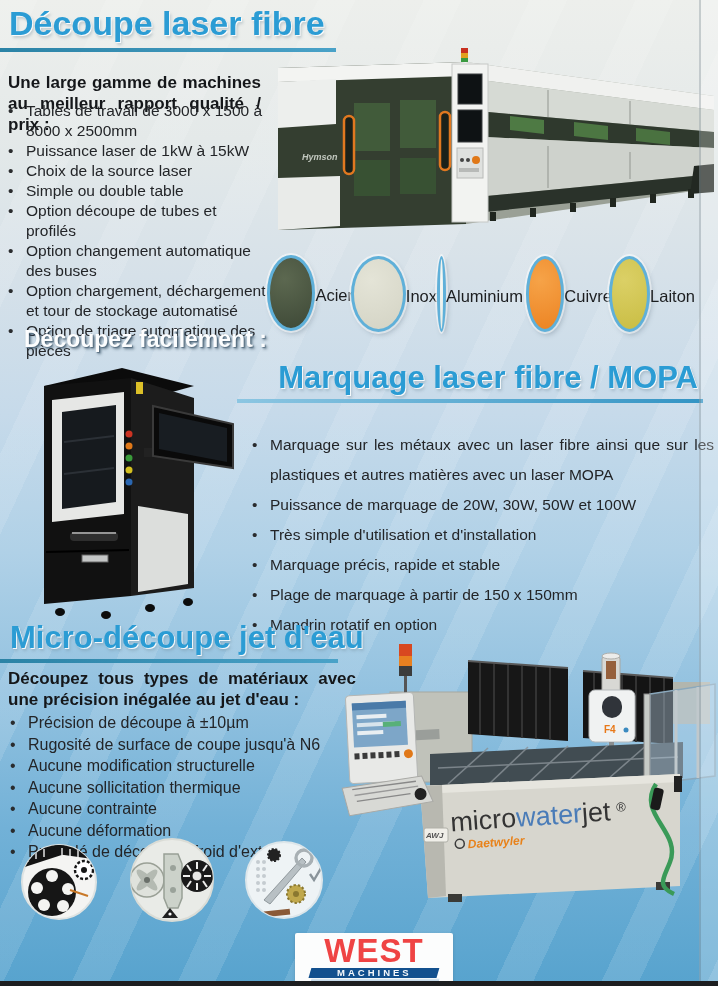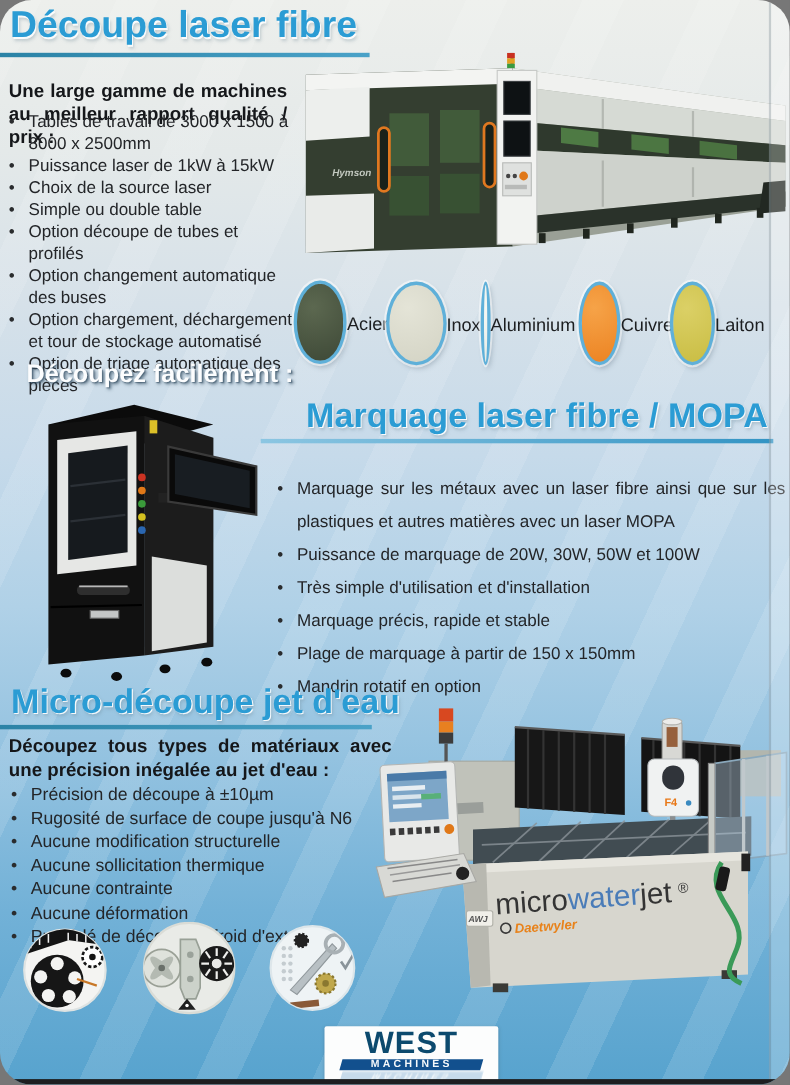--- a/index.html
+++ b/index.html
@@ -1,20 +1,19 @@
 <!DOCTYPE html>
 <html><head>
 <meta charset="utf-8">
 <style>
   html,body{margin:0;padding:0;background:#777;}
   .page{
     position:relative;width:718px;height:986px;overflow:hidden;
     font-family:"Liberation Sans",sans-serif;color:#1b1d1f;
     background:linear-gradient(180deg,#edefec 0%,#e4e9e9 14%,#d6e1e9 28%,#c6daea 42%,#b0d1e7 56%,#93c2e0 70%,#72b1d7 84%,#57a3ce 100%);
-    border-radius:29px;
   }
   .page::before{
     content:"";position:absolute;inset:0;pointer-events:none;
     background:repeating-linear-gradient(115deg,rgba(255,255,255,.12) 0 34px,rgba(255,255,255,0) 34px 96px);
   }
   .abs{position:absolute;}
   .sec-title{
     position:absolute;font-weight:bold;color:#2b9cd4;letter-spacing:0;
     text-shadow:1px 1px 0 rgba(255,255,255,.9),2px 3px 3px rgba(110,135,150,.35);
     white-space:nowrap;
@@ -38,21 +37,21 @@
   .mat-label{margin-top:4px;font-size:16.5px;color:#1c1e20;}
   
   .system-logo{position:absolute;left:12px;top:928px;width:230px;height:54px;}
   .system-smudge{position:absolute;left:2px;top:6px;width:52px;height:40px;background:rgba(255,255,255,.88);border-radius:2px;}
   .system-smudge i{position:absolute;display:block;background:rgba(100,170,215,.55);filter:blur(3px);}
   .system-text{position:absolute;left:56px;top:-4px;font-size:43px;font-style:italic;white-space:nowrap;}
   .system-s{color:#3ab2e2;font-weight:bold;}
   .system-rest{color:#141414;}
   .west-logo{position:absolute;left:295px;top:933px;width:158px;height:50px;background:#fcfdfd;border-radius:2px;
     display:flex;flex-direction:column;align-items:center;box-shadow:0 1px 3px rgba(60,80,95,.3);}
-  .west-name{margin-top:1px;font-size:28px;font-weight:bold;color:#0c4a6e;letter-spacing:1px;line-height:1;}
+  .west-name{margin-top:1px;font-size:33px;font-weight:bold;color:#ef4444;letter-spacing:1px;line-height:1;}
   .west-banner{margin-top:1px;width:128px;height:14px;background:#12508e;transform:skewX(-16deg);
     display:flex;align-items:center;justify-content:center;}
   .west-sub{transform:skewX(16deg);color:#f5f8fb;font-size:9.5px;font-weight:bold;letter-spacing:3px;line-height:1;}
   .west-reflect{margin-top:1px;width:128px;height:12px;background:#9cc0dc;opacity:.55;transform:skewX(-16deg) scaleY(-1);
     display:flex;align-items:center;justify-content:center;filter:blur(.7px);}
   .west-reflect span{transform:skewX(16deg);color:#e8f2f8;font-size:9px;font-weight:bold;letter-spacing:3px;}
   
   .edge-line{position:absolute;left:699px;top:0;width:2px;height:986px;background:rgba(150,162,168,.45);}
   .edge-strip{position:absolute;left:701px;top:0;width:17px;height:986px;background:rgba(255,255,255,.26);}
   .bottom-bar{position:absolute;left:0;top:981px;width:718px;height:5px;background:#1d1e20;}

